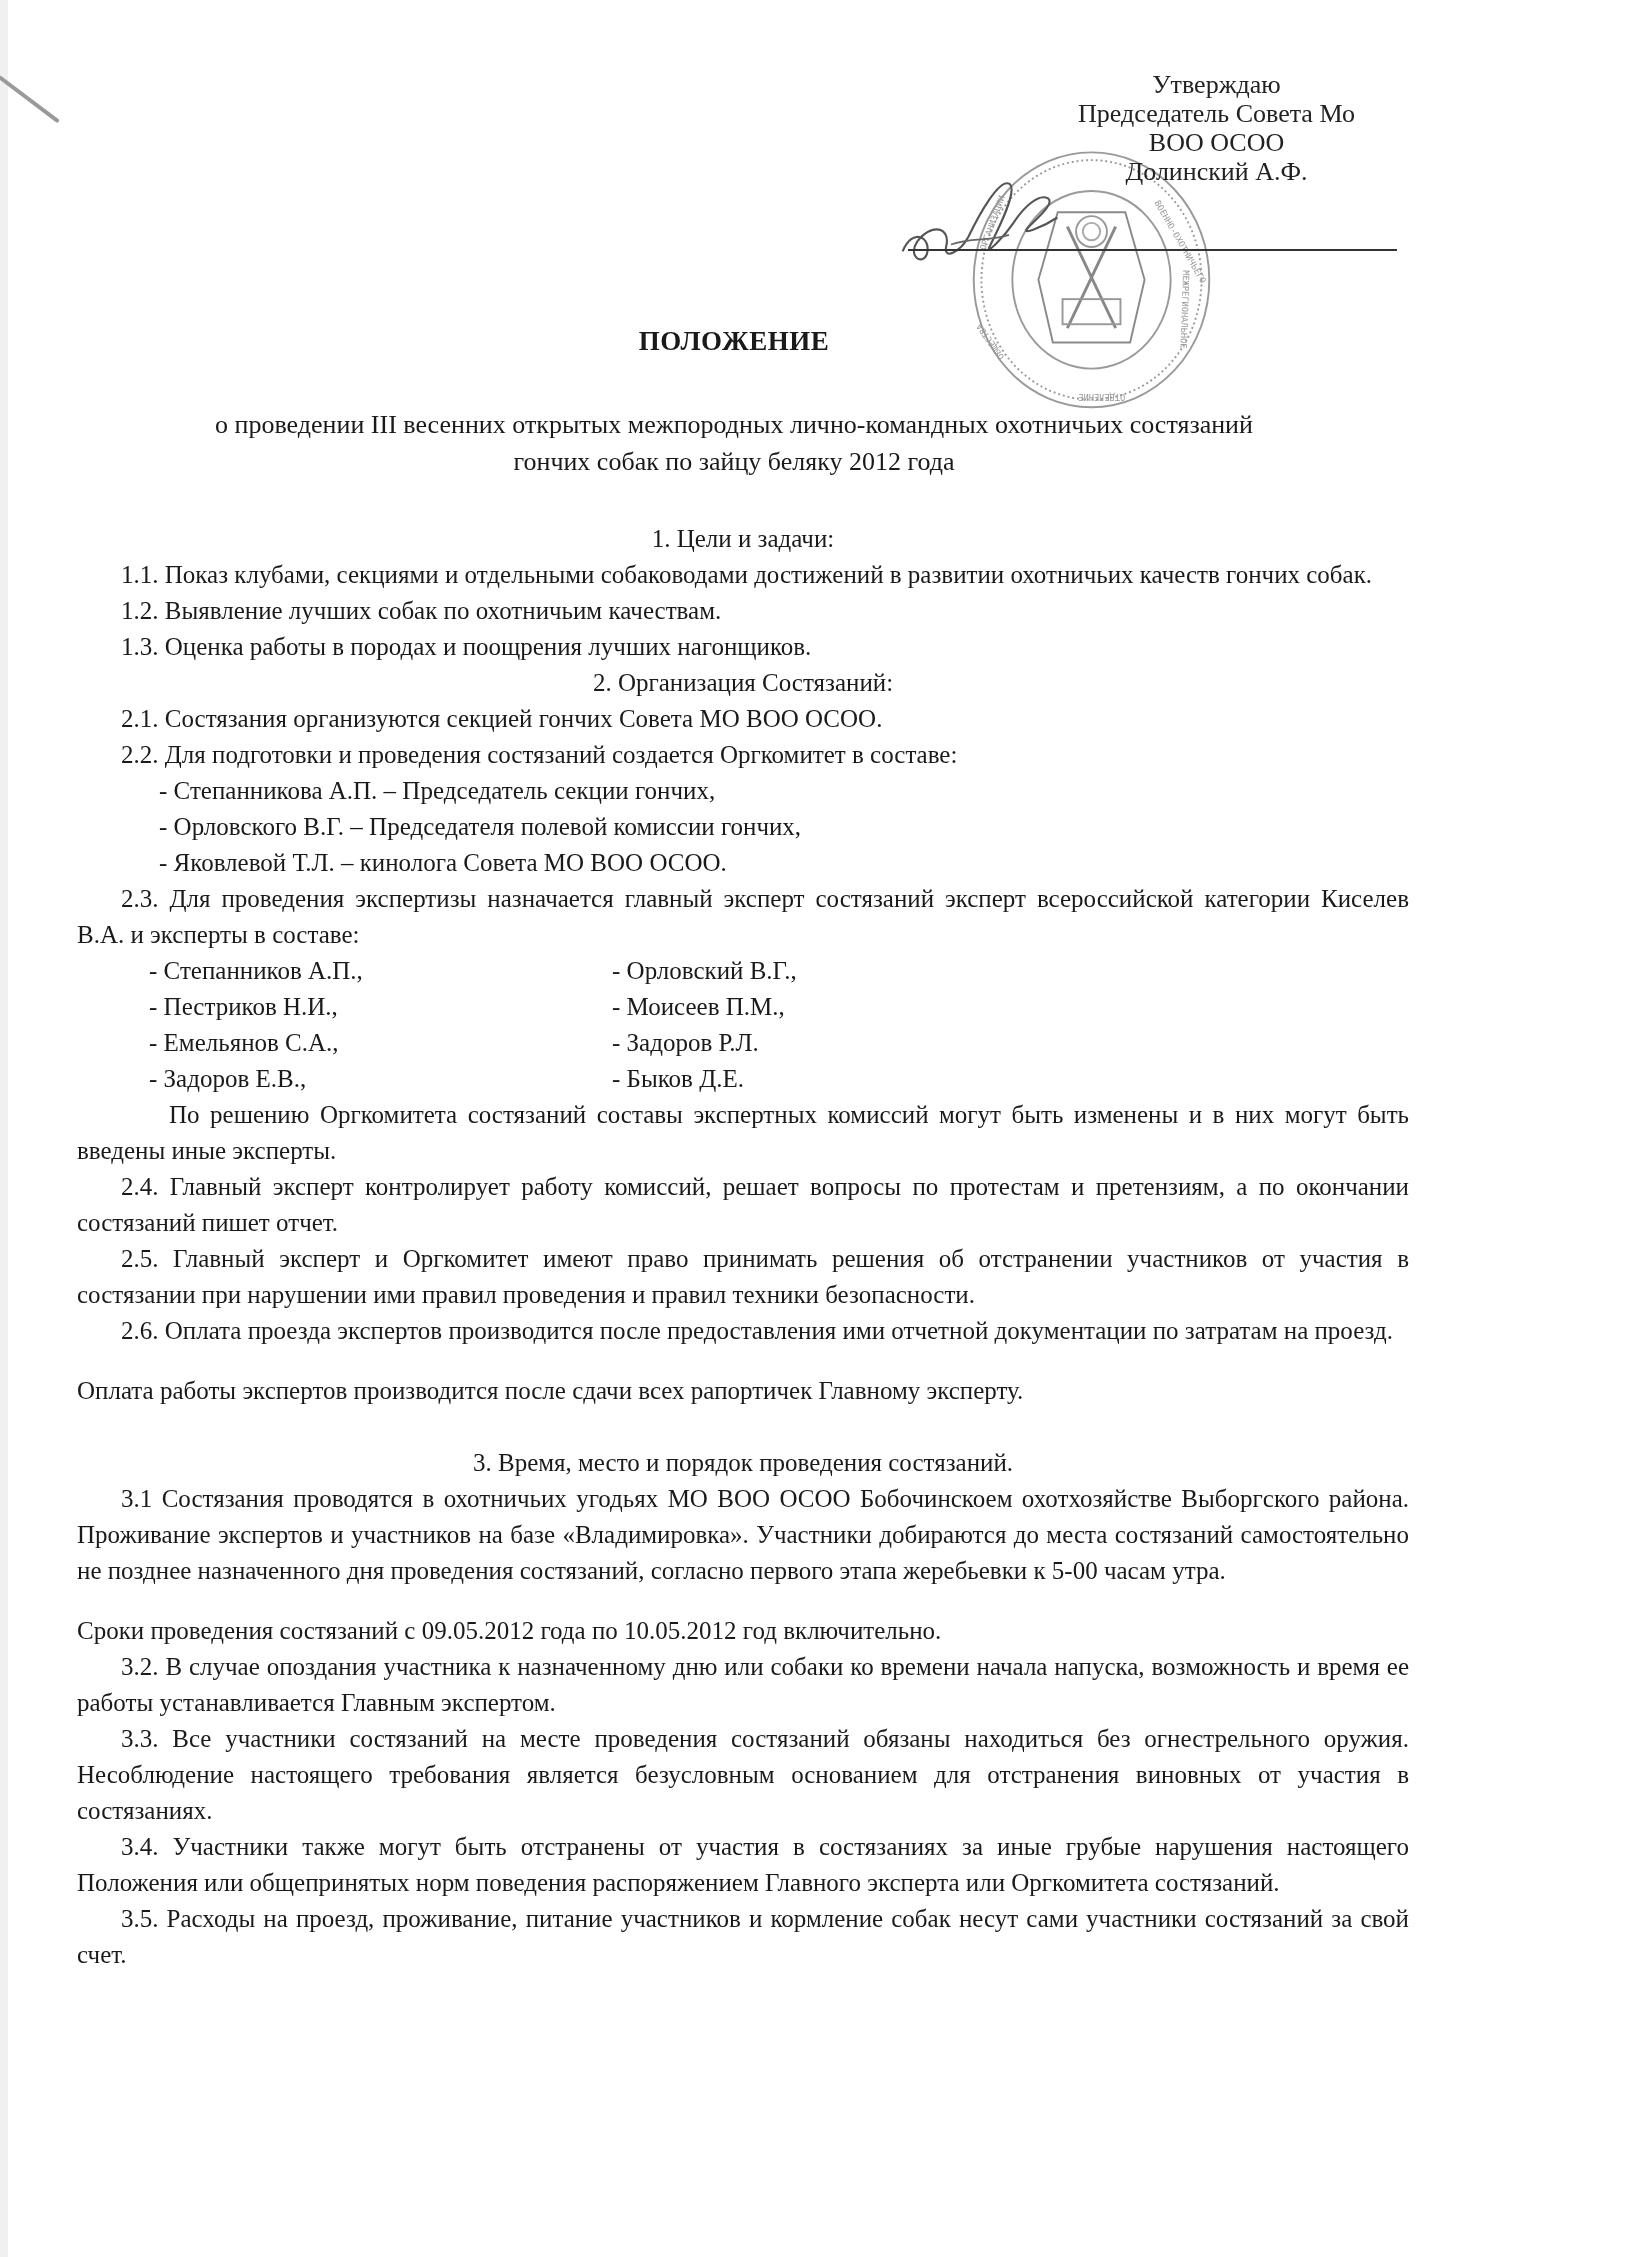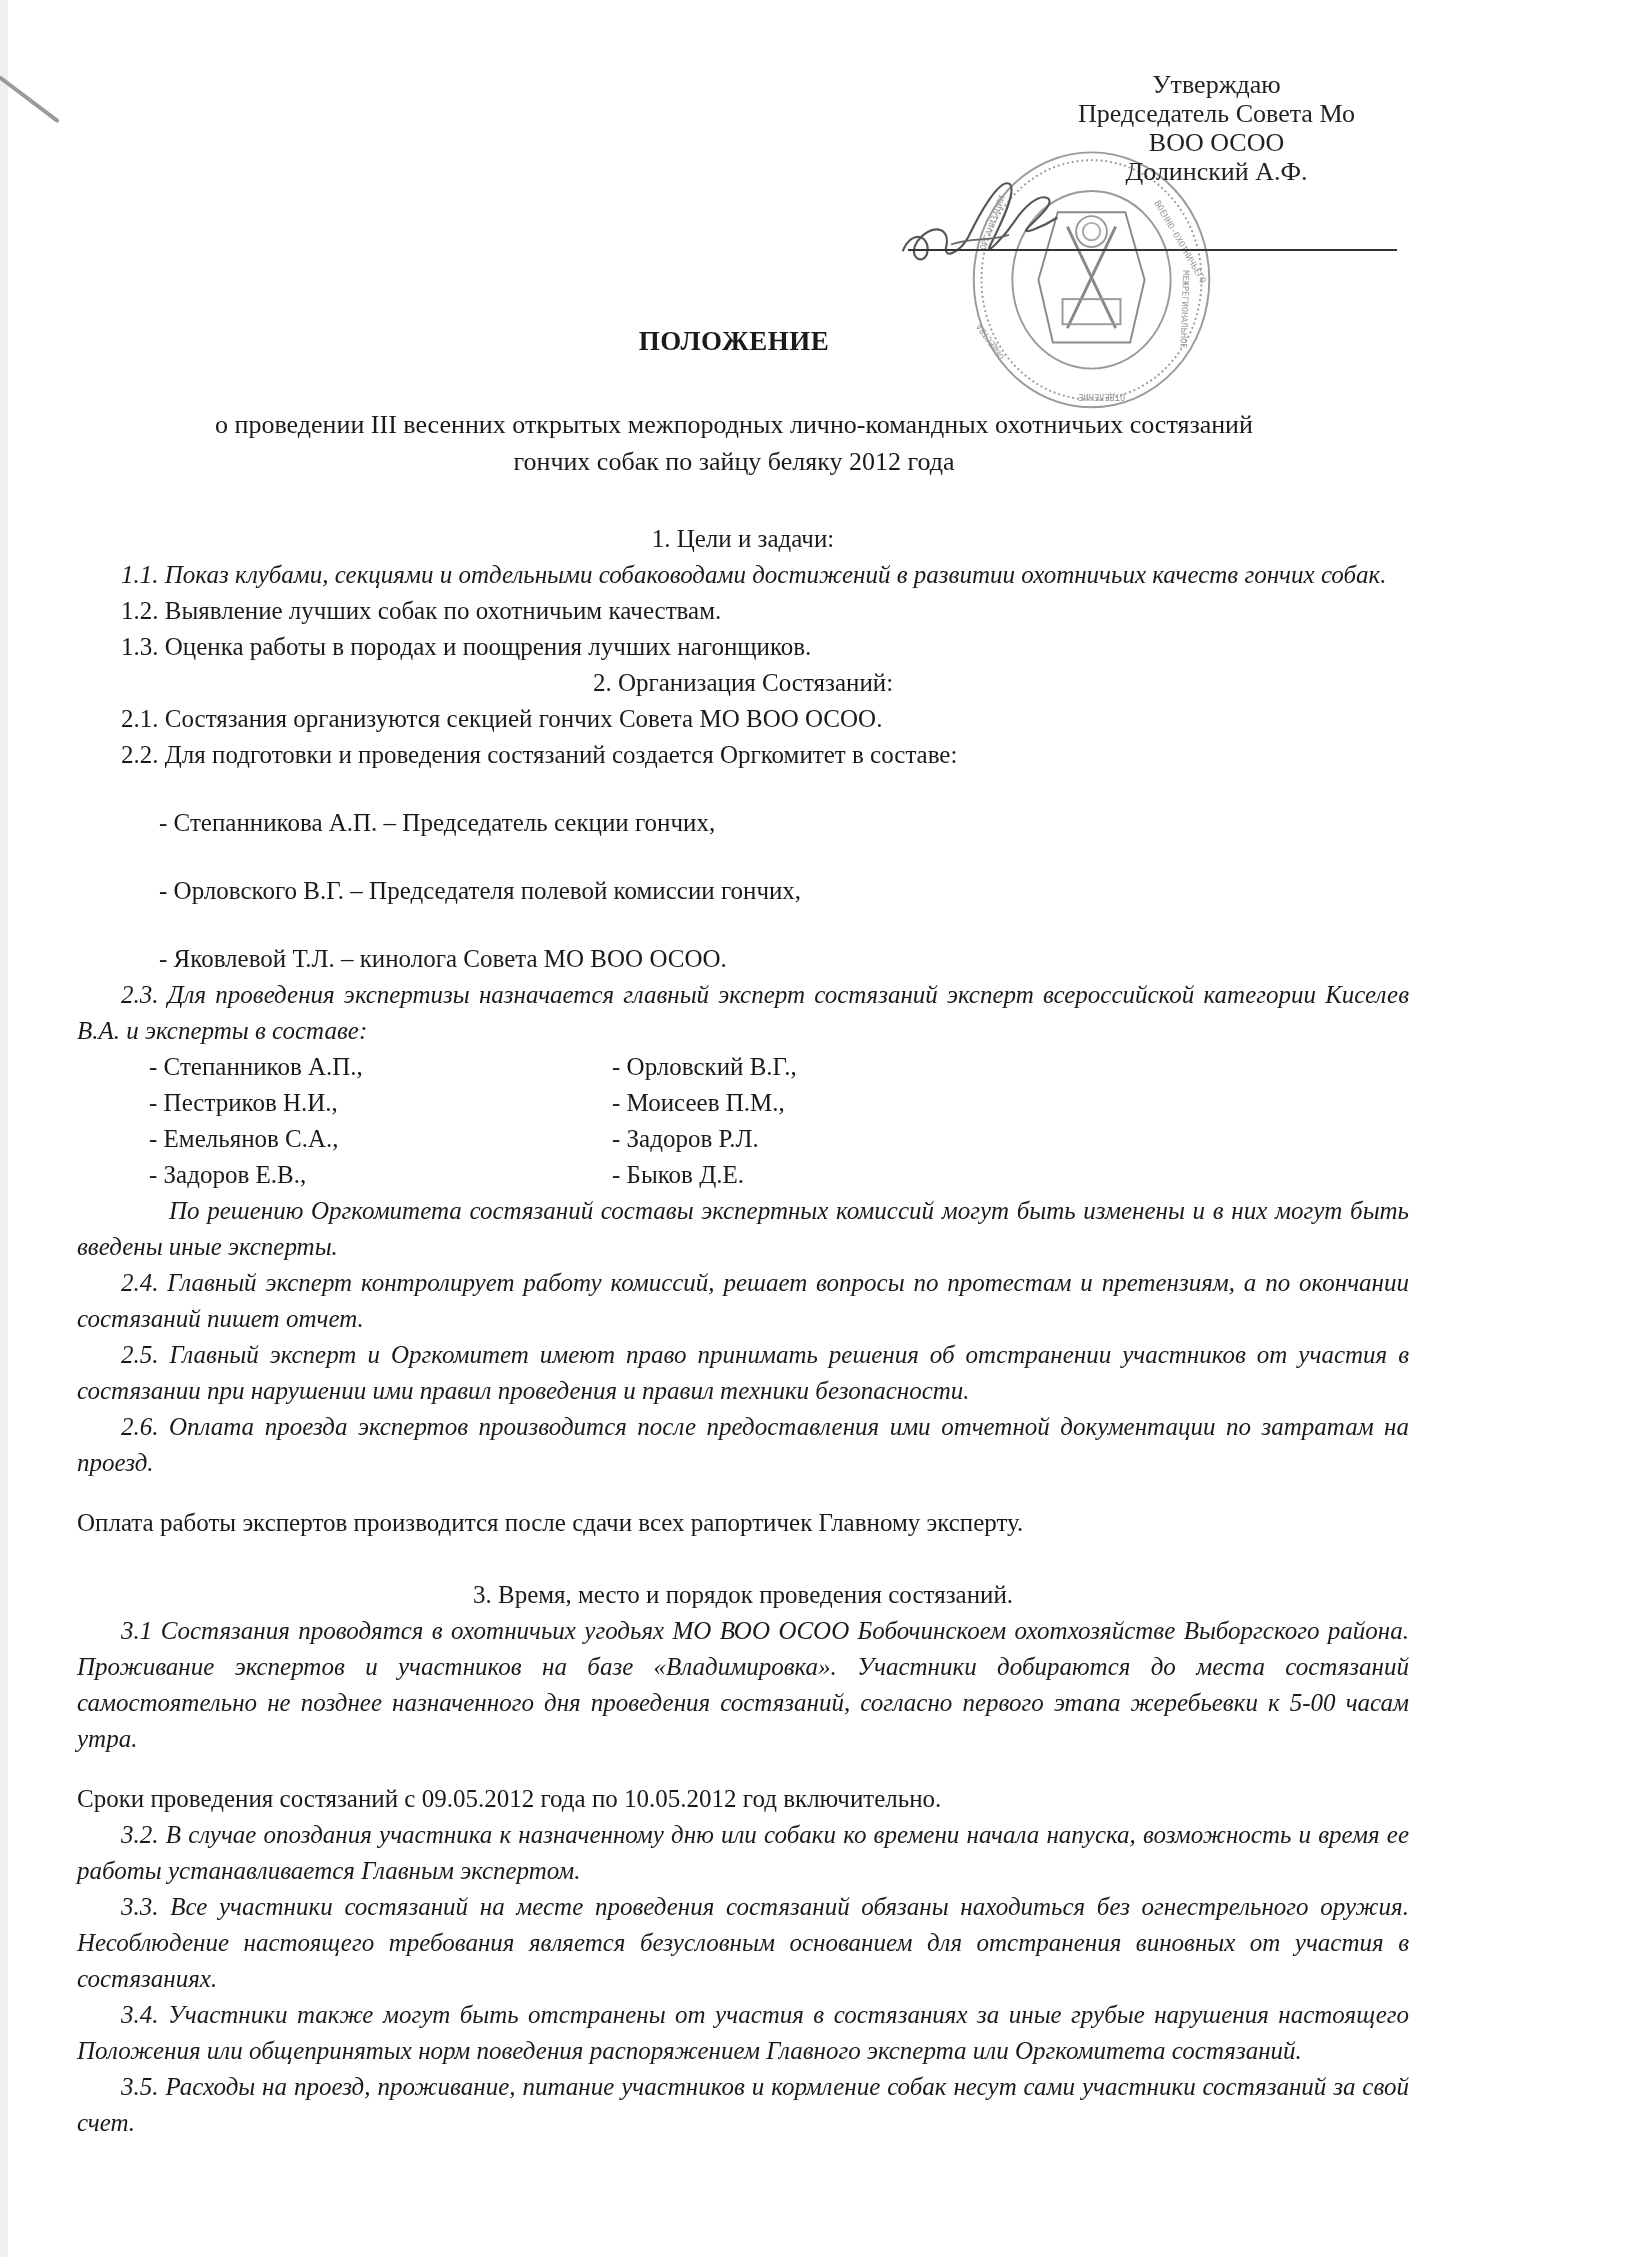--- a/index.html
+++ b/index.html
@@ -16,24 +16,24 @@
   .approve div { white-space: nowrap; }
   .sign-line { position: absolute; left: 908px; top: 249px; width: 489px; height: 1.9px; background: #333; z-index: 3; }
   .stamp { position: absolute; left: 966px; top: 135px; width: 251px; height: 280px; z-index: 1; }
   .signature { position: absolute; left: 893px; top: 169px; width: 174px; height: 97px; z-index: 2; }
   .title { position: absolute; left: 0; top: 326px; width: 1468px; text-align: center;
     font-weight: bold; font-size: 27px; letter-spacing: 0.5px; z-index: 3; }
   .subtitle { position: absolute; left: 29px; top: 406px; width: 1410px; text-align: center;
     font-size: 26px; line-height: 37px; z-index: 3; }
   .body { position: absolute; left: 77px; top: 521px; width: 1332px; font-size: 25px; line-height: 36px; }
   .h { text-align: center; font-weight: normal; }
-  .p { text-align: justify; text-indent: 44px; font-style: italic; }
+  .p { text-align: justify; text-indent: 44px; }
   .ln { text-indent: 44px; white-space: nowrap; }
   .noind { text-indent: 0; margin-top: 24px; }
-  .dash1 { padding-left: 82px; white-space: nowrap; margin-top: 32px; }
+  .dash1 { padding-left: 82px; white-space: nowrap; }
   .cols { display: flex; }
   .cols .c1 { width: 463px; padding-left: 72px; box-sizing: content-box; white-space: nowrap; }
   .cols .c2 { white-space: nowrap; }
   .indent-p { text-indent: 92px; }
   .gap { height: 36px; }
 </style>
 </head>
 <body>
 
 <div class="page">

